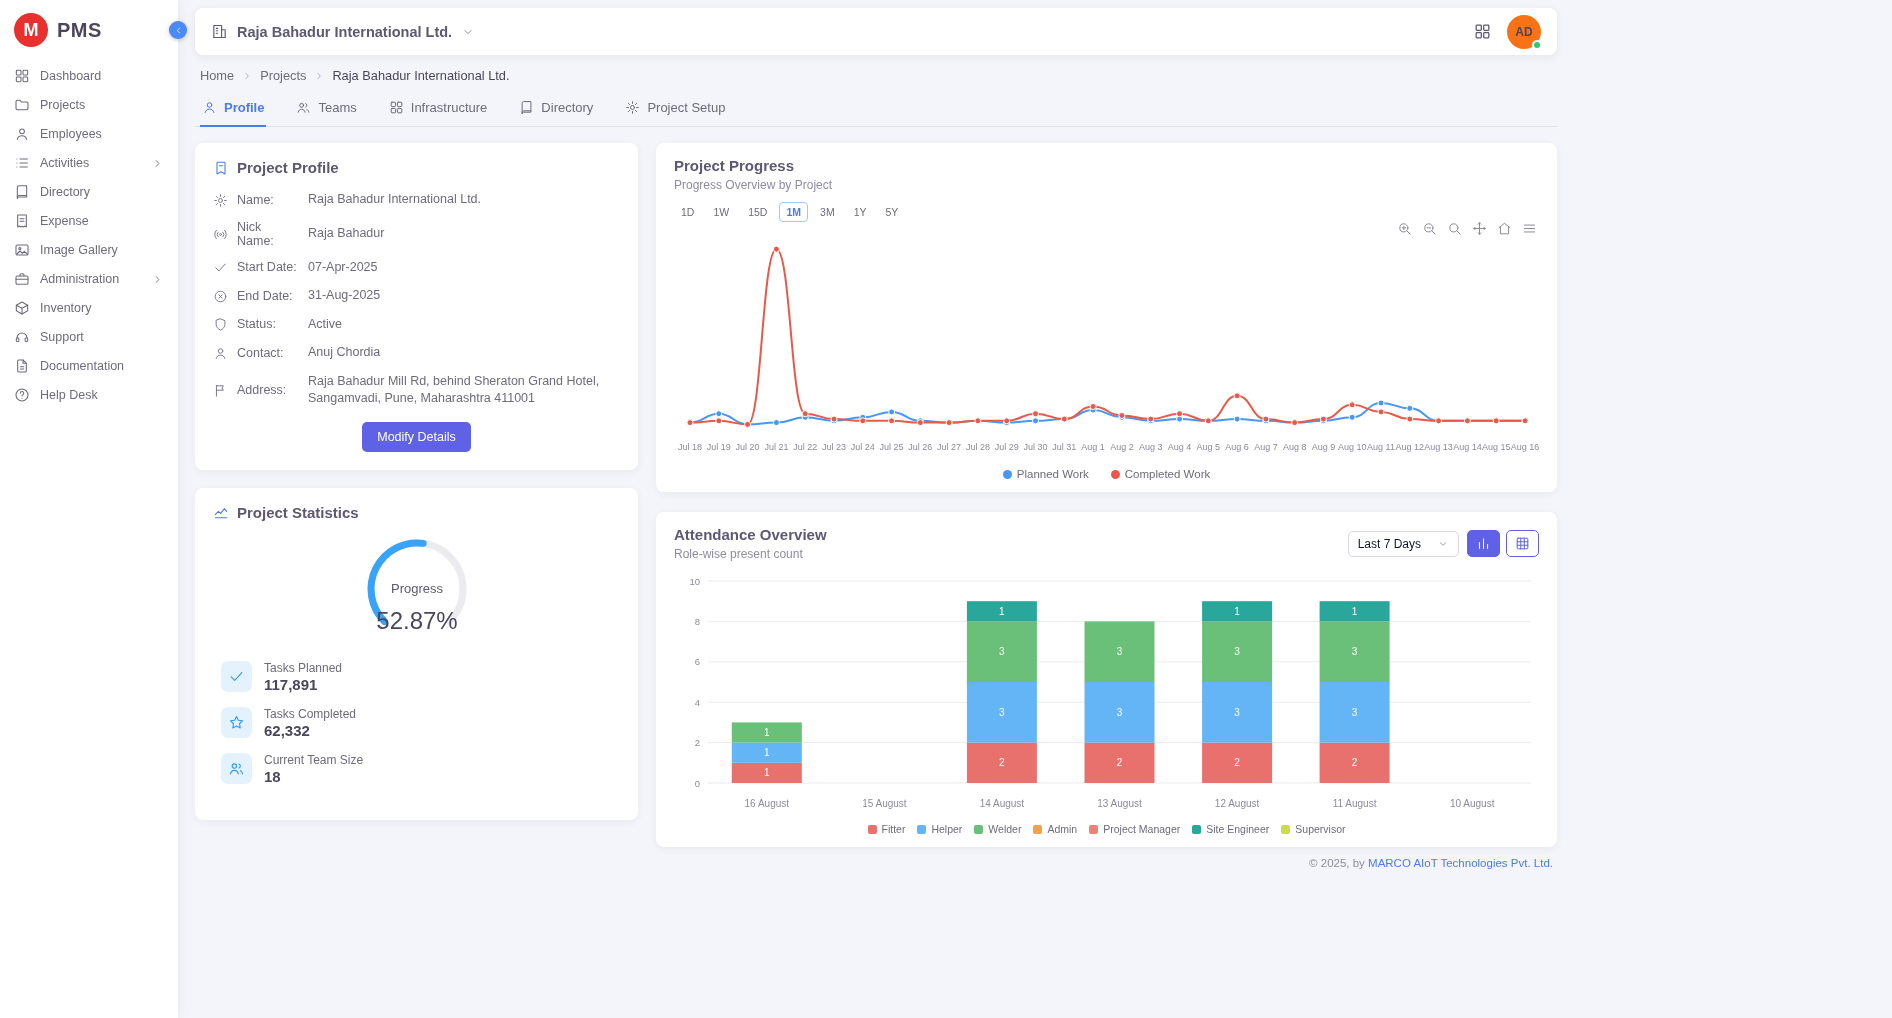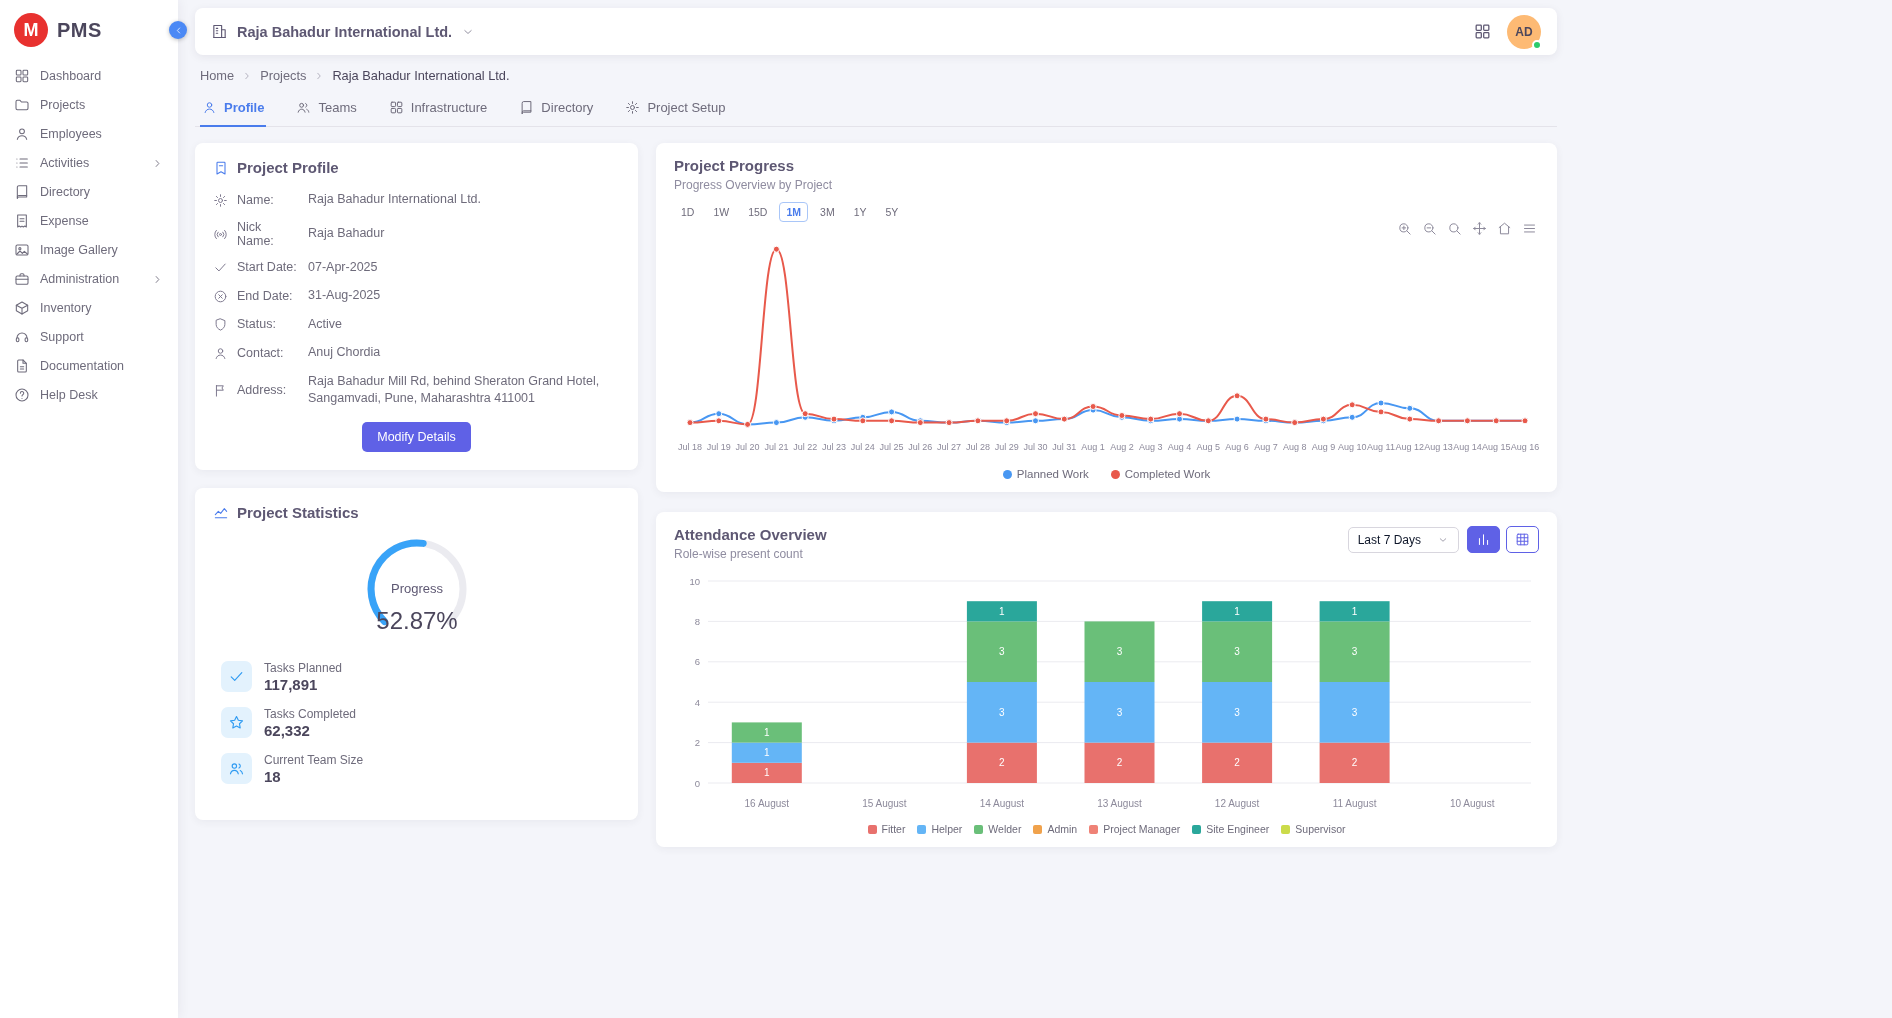--- a/index.html
+++ b/index.html
@@ -16,21 +16,21 @@
   .side-item .chev{margin-left:auto;color:#a5a2b1;display:flex}
   .collapse-btn{position:absolute;left:169px;top:21px;width:18px;height:18px;border-radius:50%;background:#4b89f5;color:#fff;display:flex;align-items:center;justify-content:center;z-index:9;box-shadow:0 1px 4px rgba(0,0,0,.25);cursor:pointer}
   
   .main{position:absolute;left:178px;top:0;right:0;bottom:0;padding:8px 0 17px 17px;overflow:hidden}
   .container{width:1362px}
   .topbar{height:47px;background:#fff;border-radius:8px;box-shadow:0 2px 8px rgba(47,43,61,.08);display:flex;align-items:center;justify-content:space-between;padding:0 16px}
   .tb-left{display:flex;align-items:center;gap:9px;cursor:pointer;color:#5e5873}
   .company{font-size:14.5px;font-weight:600;color:#5e5873}
   .tb-right{display:flex;align-items:center;gap:15px}
   .tb-apps{color:#5e5873;display:flex;cursor:pointer}
-  .avatar{position:relative;width:34px;height:34px;border-radius:50%;background:#fdba74;display:flex;align-items:center;justify-content:center;font-size:12px;font-weight:700;color:#4b465c;cursor:pointer}
+  .avatar{position:relative;width:34px;height:34px;border-radius:50%;background:#f97316;display:flex;align-items:center;justify-content:center;font-size:12px;font-weight:700;color:#4b465c;cursor:pointer}
   .status-dot{position:absolute;right:-1px;bottom:-1px;width:10px;height:10px;border-radius:50%;background:#2bcb6d;border:2px solid #fff}
   .breadcrumb{display:flex;align-items:center;gap:7px;font-size:12.8px;color:#6e6b7b;padding:13px 2px 0 5px}
   .bc-sep{display:flex;color:#a5a2b1}
   .bc-item{cursor:pointer}
   .bc-item.cur{color:#4b465c;cursor:default}
   .tabs{display:flex;gap:28px;margin-top:8px;border-bottom:1px solid #e4e3ea;padding:0 5px}
   .tab{display:flex;align-items:center;gap:7px;font-size:13px;color:#6e6b7b;padding:9px 2px 10px;cursor:pointer;border-bottom:2px solid transparent;margin-bottom:-1px}
   .tab.active{color:#4a7cec;border-bottom-color:#4a7cec;font-weight:600}
   .content{display:flex;gap:18px;margin-top:16px;align-items:flex-start}
   .col-left{width:443px;flex:none}
@@ -61,21 +61,21 @@
   .range{font-size:10.5px;color:#6e6b7b;padding:3px 6px;border:1px solid transparent;border-radius:4px;cursor:pointer}
   .range.active{color:#4a7cec;border-color:#a9c6f8;font-weight:700}
   .chart-toolbar{position:absolute;right:20px;top:78px;display:flex;gap:10px;color:#8d8a9b}
   .chart-toolbar .tbi{display:flex;cursor:pointer}
   .legend{display:flex;justify-content:center;gap:22px;font-size:11.5px;color:#6e6b7b;margin-top:2px;flex-wrap:wrap}
   .lg-item{display:flex;align-items:center;cursor:pointer}
   .lg-dot{width:9px;height:9px;border-radius:50%;display:inline-block;margin-right:5px}
   .lg-sq{width:9px;height:9px;border-radius:2px;display:inline-block;margin-right:5px}
   
   .attendance-card{margin-top:20px;padding:14px 18px 12px}
-  .att-head{display:flex;justify-content:space-between;align-items:flex-start}
+  .att-head{display:flex;justify-content:space-between;align-items:center}
   .att-controls{display:flex;gap:8px;align-items:center}
   .select{display:flex;align-items:center;gap:16px;border:1px solid #d8d6de;border-radius:5px;padding:5px 9px;font-size:12px;color:#0f172a;cursor:pointer;background:#fff}
   .toggle{width:33px;height:27px;border-radius:5px;display:flex;align-items:center;justify-content:center;cursor:pointer}
   .toggle.on{background:#5f61e6;color:#fff;border:1px solid #5f61e6}
   .toggle.off{background:#fff;color:#5f61e6;border:1px solid #5f61e6}
   .att-legend{font-size:10.5px;gap:12px;margin-top:0}
   
   .footer{width:1362px;text-align:right;font-size:11.5px;color:#8f8ca0;padding:10px 4px 14px}
   .footer a{color:#4a7cec;text-decoration:none;font-weight:500;cursor:pointer}
 </style>
@@ -696,15 +696,18 @@
               <span class="lg-item">
                 <span class="lg-sq" style="background:#cbdb4a"></span>
                 <span>Supervisor</span>
               </span>
             </div>
         </section>
 
       </div>
     </div>
 
+    <div class="footer">
+      <span>© 2025, by </span><a>MARCO AIoT Technologies Pvt. Ltd.</a>
+    </div>
 
   </div>
 </div>
 
 </body></html>

